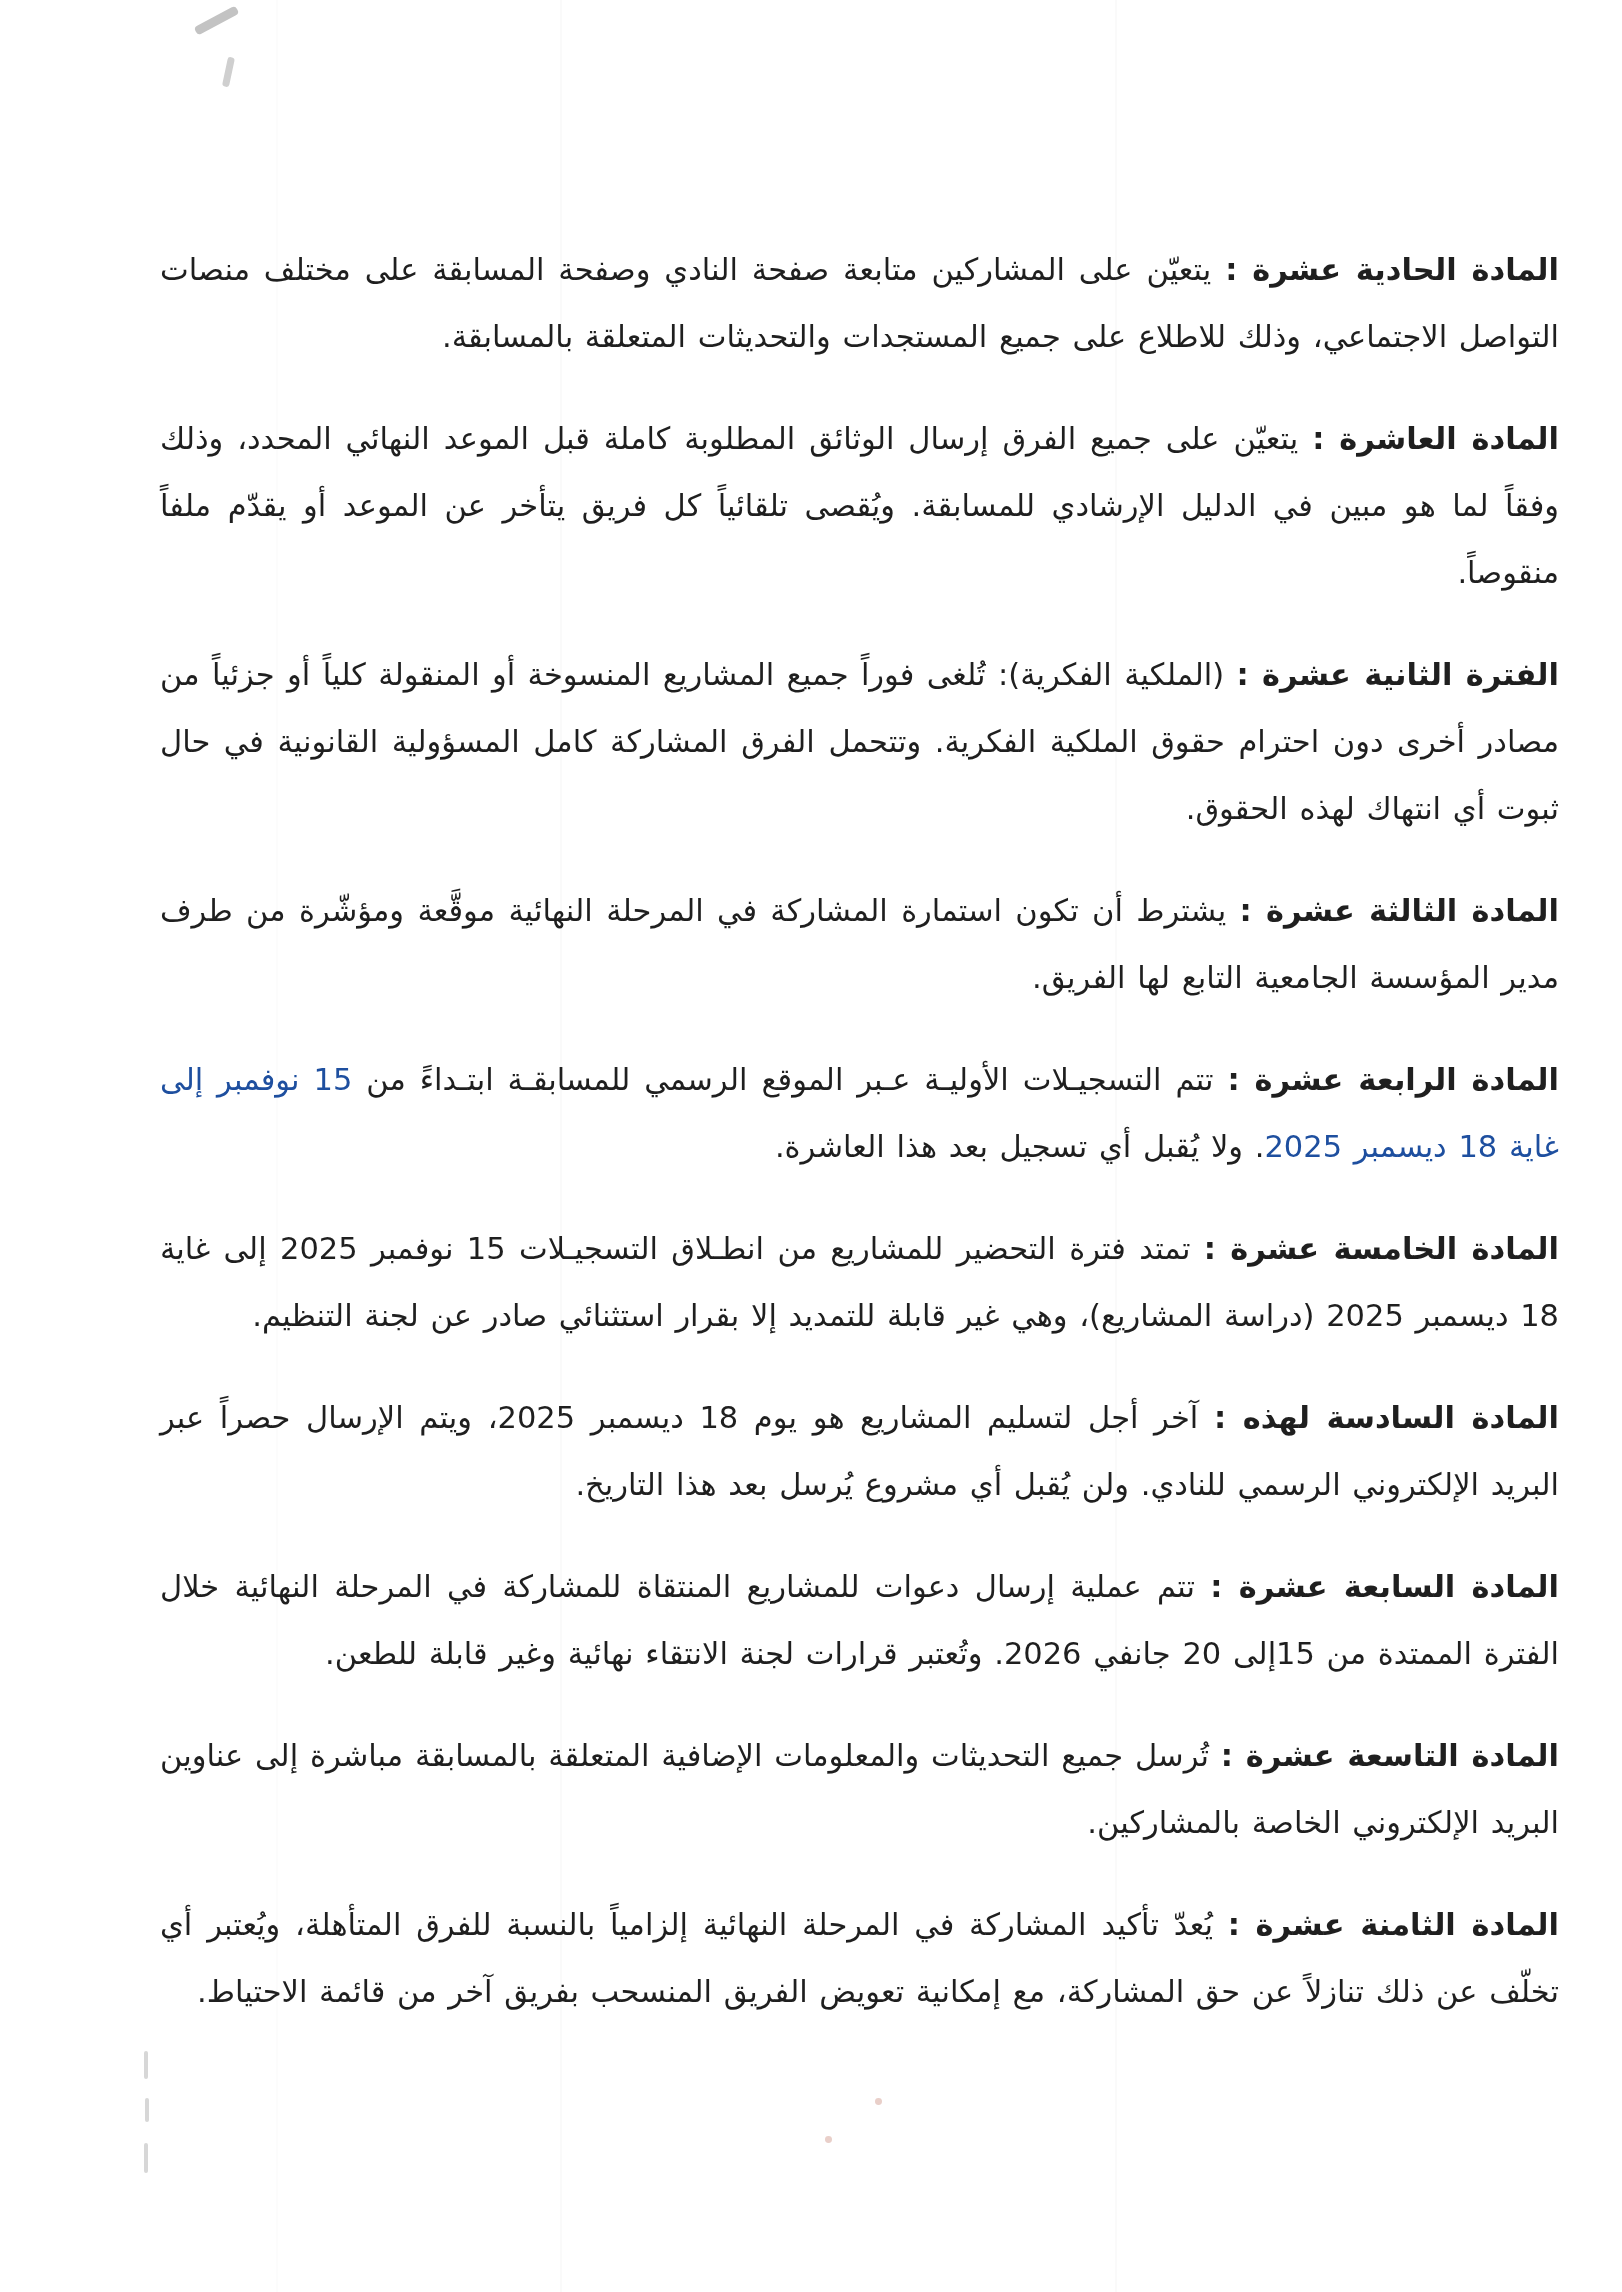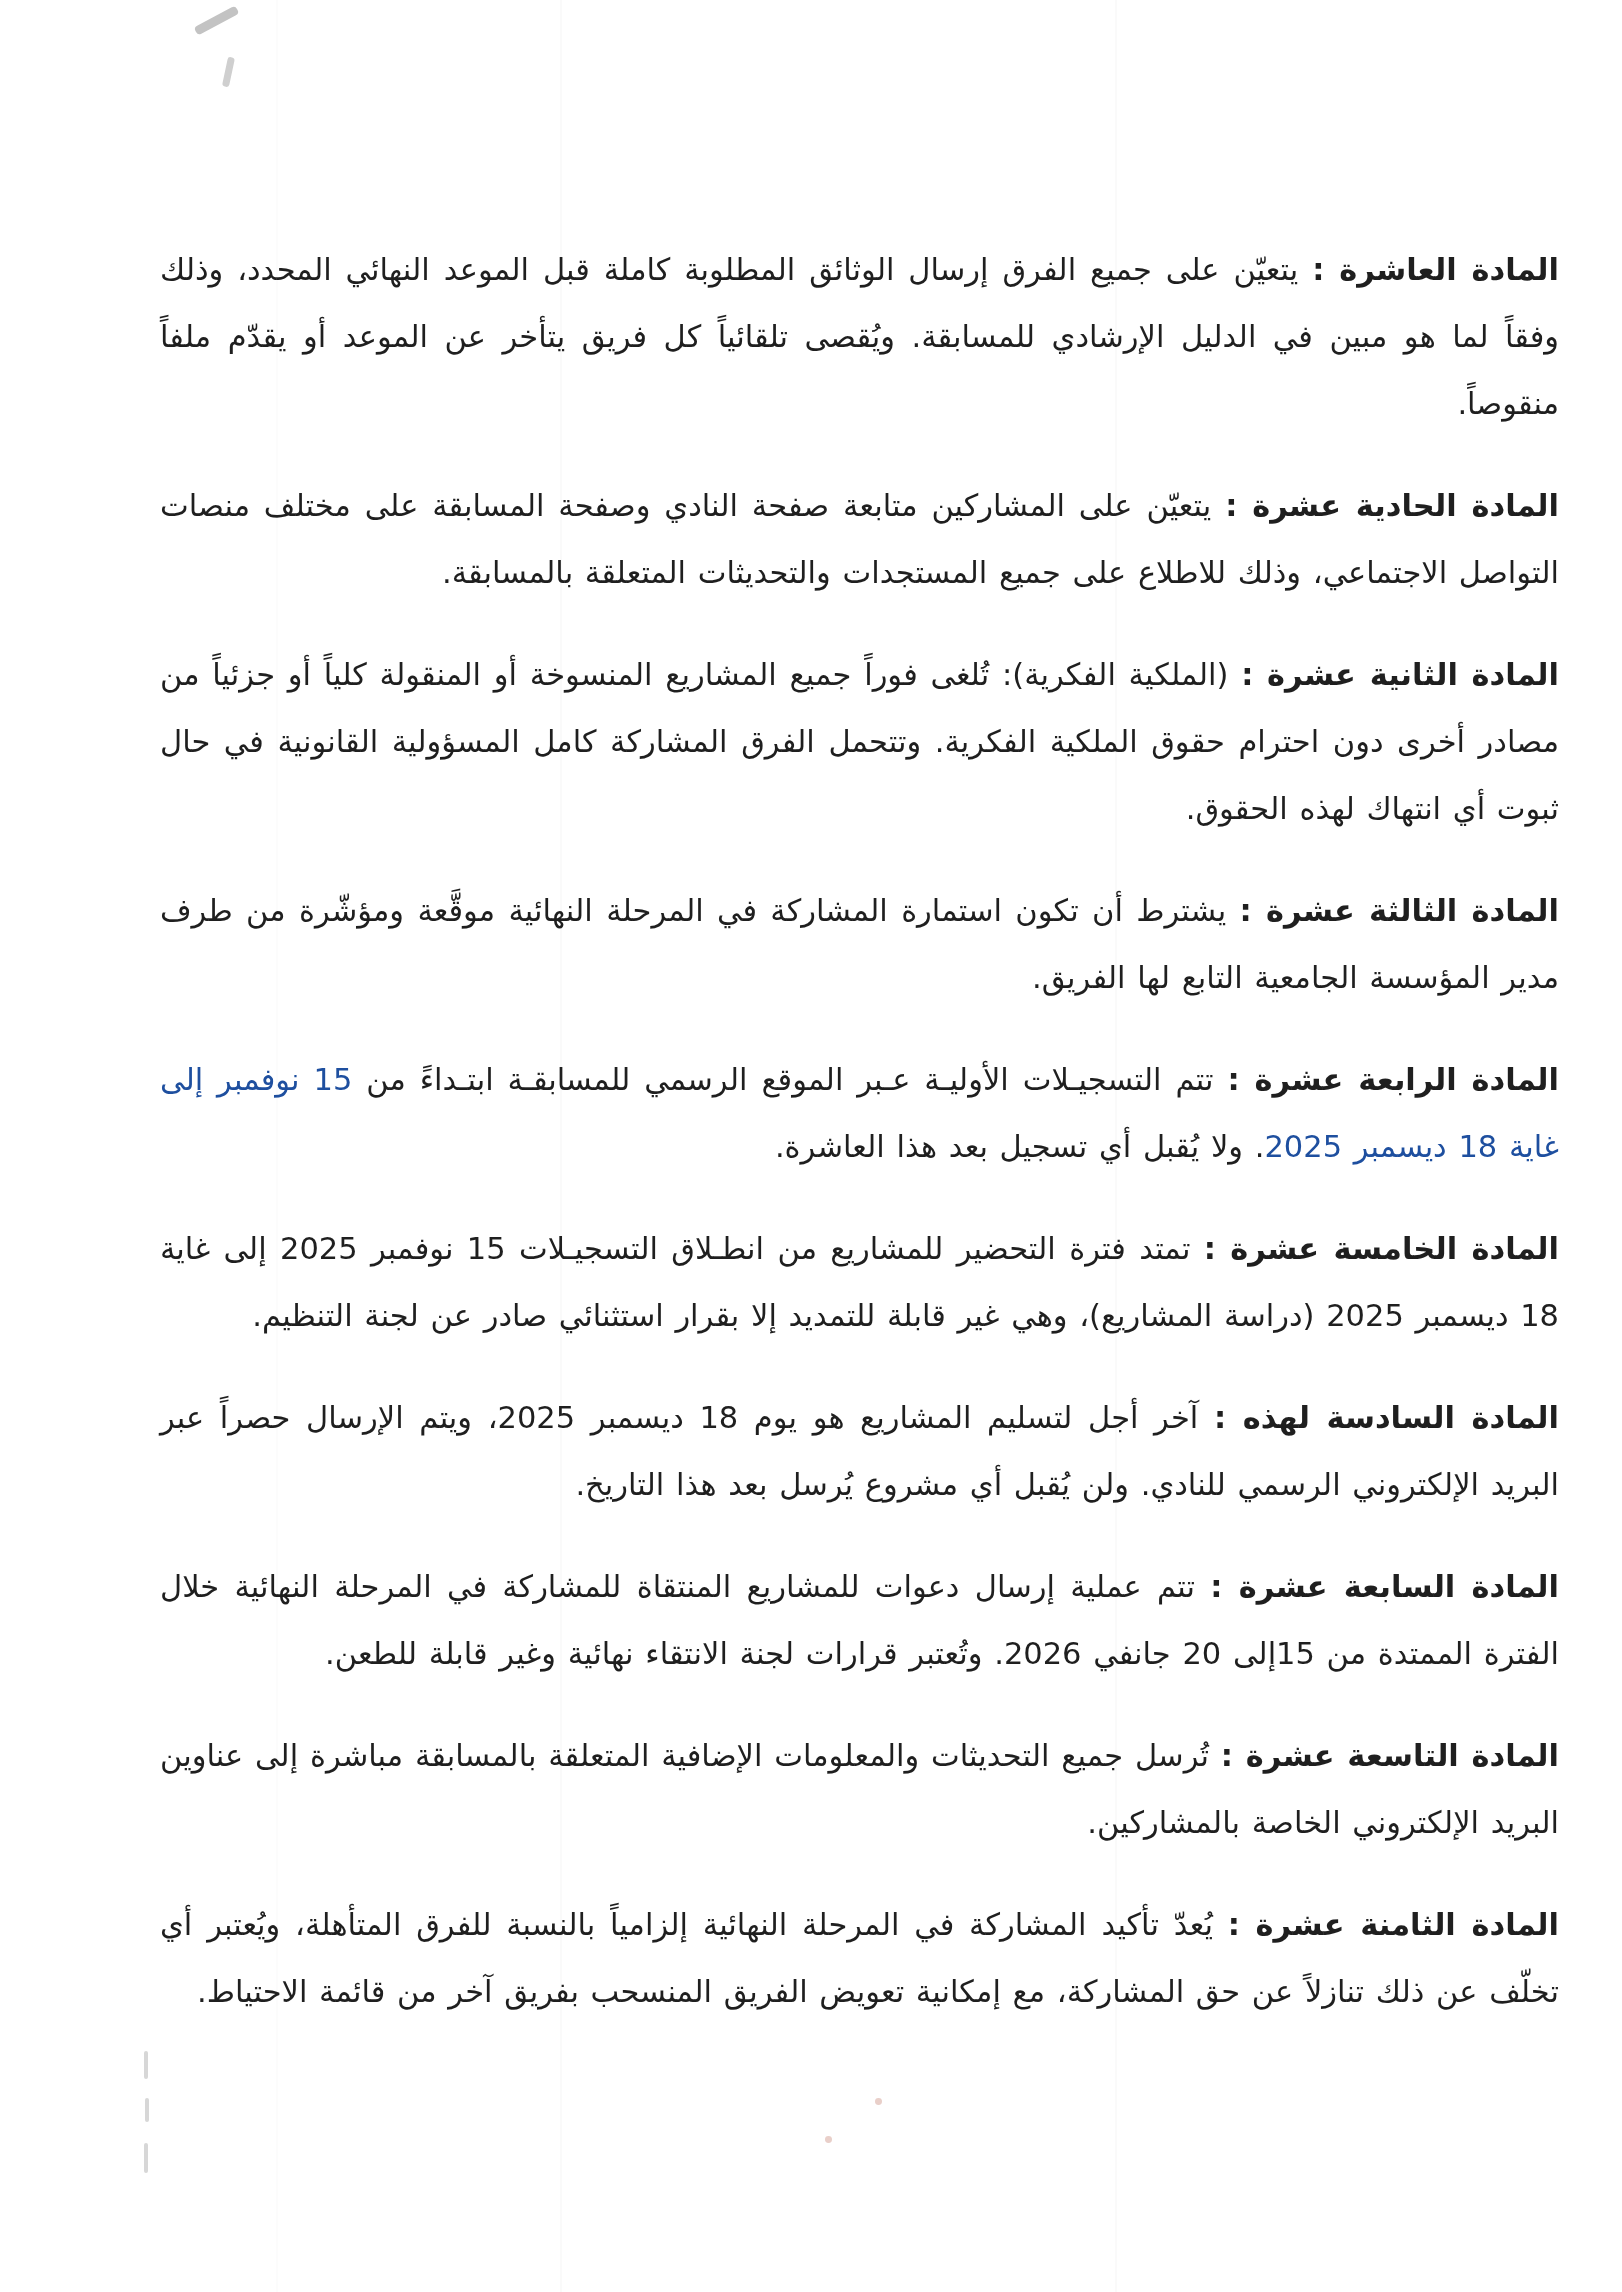--- a/index.html
+++ b/index.html
@@ -59,29 +59,29 @@
 <div class="artifact streak streak-3"></div>
 <div class="artifact dash dash-1"></div>
 <div class="artifact dash dash-2"></div>
 <div class="artifact dash dash-3"></div>
 <div class="artifact dot dot-1"></div>
 <div class="artifact dot dot-2"></div>
 
 <div class="doc">
 
   <p class="article">
+    <strong>المادة الحادية عشرة :</strong><span> يتعيّن على المشاركين متابعة صفحة النادي وصفحة المسابقة على مختلف منصات التواصل الاجتماعي، وذلك للاطلاع على جميع المستجدات والتحديثات المتعلقة بالمسابقة.</span>
+  </p>
+
+  <p class="article">
     <strong>المادة العاشرة :</strong><span> يتعيّن على جميع الفرق إرسال الوثائق المطلوبة كاملة قبل الموعد النهائي المحدد، وذلك وفقاً لما هو مبين في الدليل الإرشادي للمسابقة. ويُقصى تلقائياً كل فريق يتأخر عن الموعد أو يقدّم ملفاً منقوصاً.</span>
   </p>
 
   <p class="article">
-    <strong>المادة الحادية عشرة :</strong><span> يتعيّن على المشاركين متابعة صفحة النادي وصفحة المسابقة على مختلف منصات التواصل الاجتماعي، وذلك للاطلاع على جميع المستجدات والتحديثات المتعلقة بالمسابقة.</span>
-  </p>
-
-  <p class="article">
-    <strong>المادة الثانية عشرة :</strong><span> (الملكية الفكرية): تُلغى فوراً جميع المشاريع المنسوخة أو المنقولة كلياً أو جزئياً من مصادر أخرى دون احترام حقوق الملكية الفكرية. وتتحمل الفرق المشاركة كامل المسؤولية القانونية في حال ثبوت أي انتهاك لهذه الحقوق.</span>
+    <strong>الفترة الثانية عشرة :</strong><span> (الملكية الفكرية): تُلغى فوراً جميع المشاريع المنسوخة أو المنقولة كلياً أو جزئياً من مصادر أخرى دون احترام حقوق الملكية الفكرية. وتتحمل الفرق المشاركة كامل المسؤولية القانونية في حال ثبوت أي انتهاك لهذه الحقوق.</span>
   </p>
 
   <p class="article">
     <strong>المادة الثالثة عشرة :</strong><span> يشترط أن تكون استمارة المشاركة في المرحلة النهائية موقَّعة ومؤشّرة من طرف مدير المؤسسة الجامعية التابع لها الفريق.</span>
   </p>
 
   <p class="article">
     <strong>المادة الرابعة عشرة :</strong><span> تتم التسجيـلات الأوليـة عـبر الموقع الرسمي للمسابقـة ابتـداءً من </span><span style="color: rgb(30, 79, 159);">15 نوفمبر إلى غاية 18 ديسمبر 2025</span><span>. ولا يُقبل أي تسجيل بعد هذا العاشرة.</span>
   </p>
 

